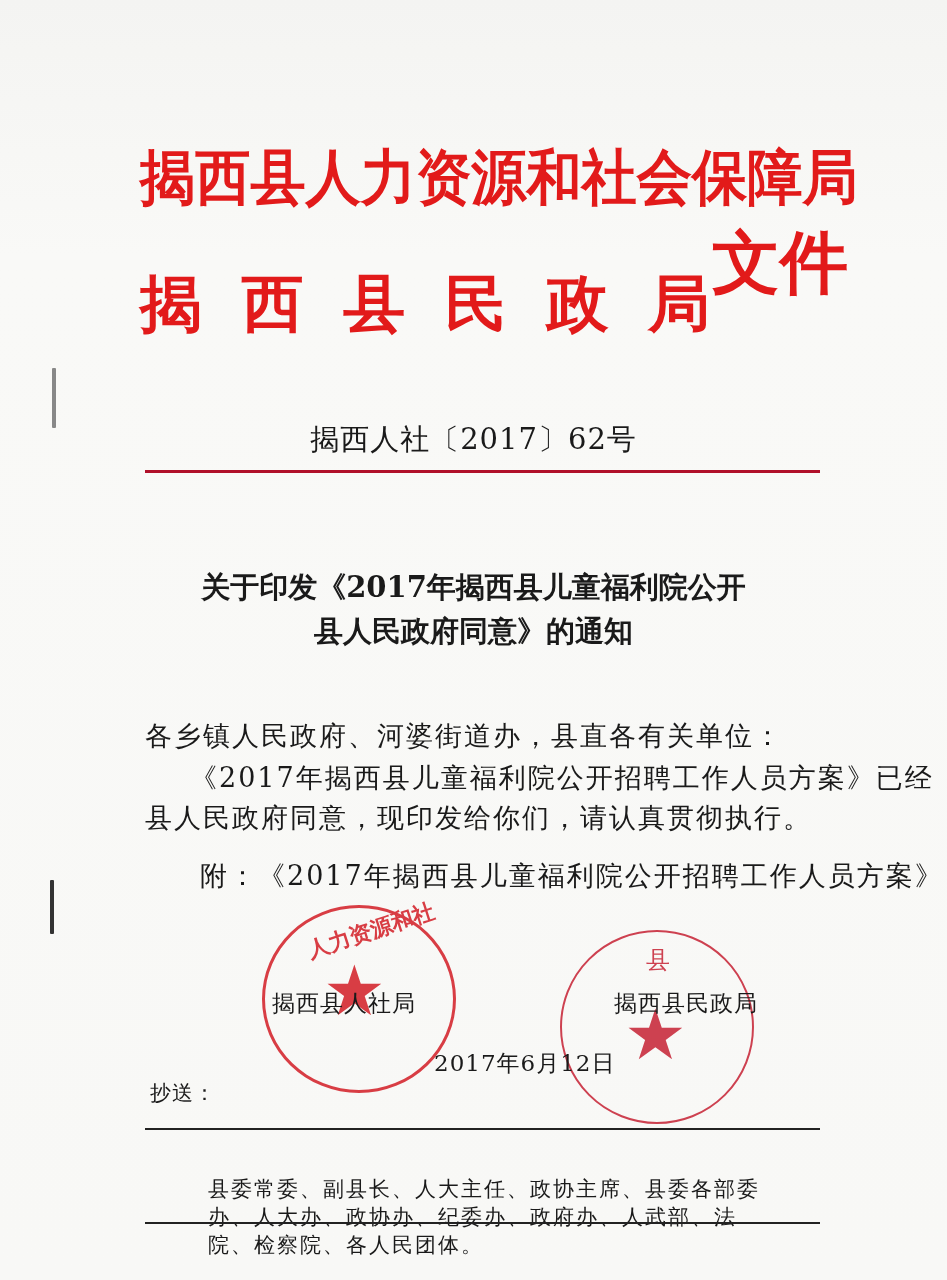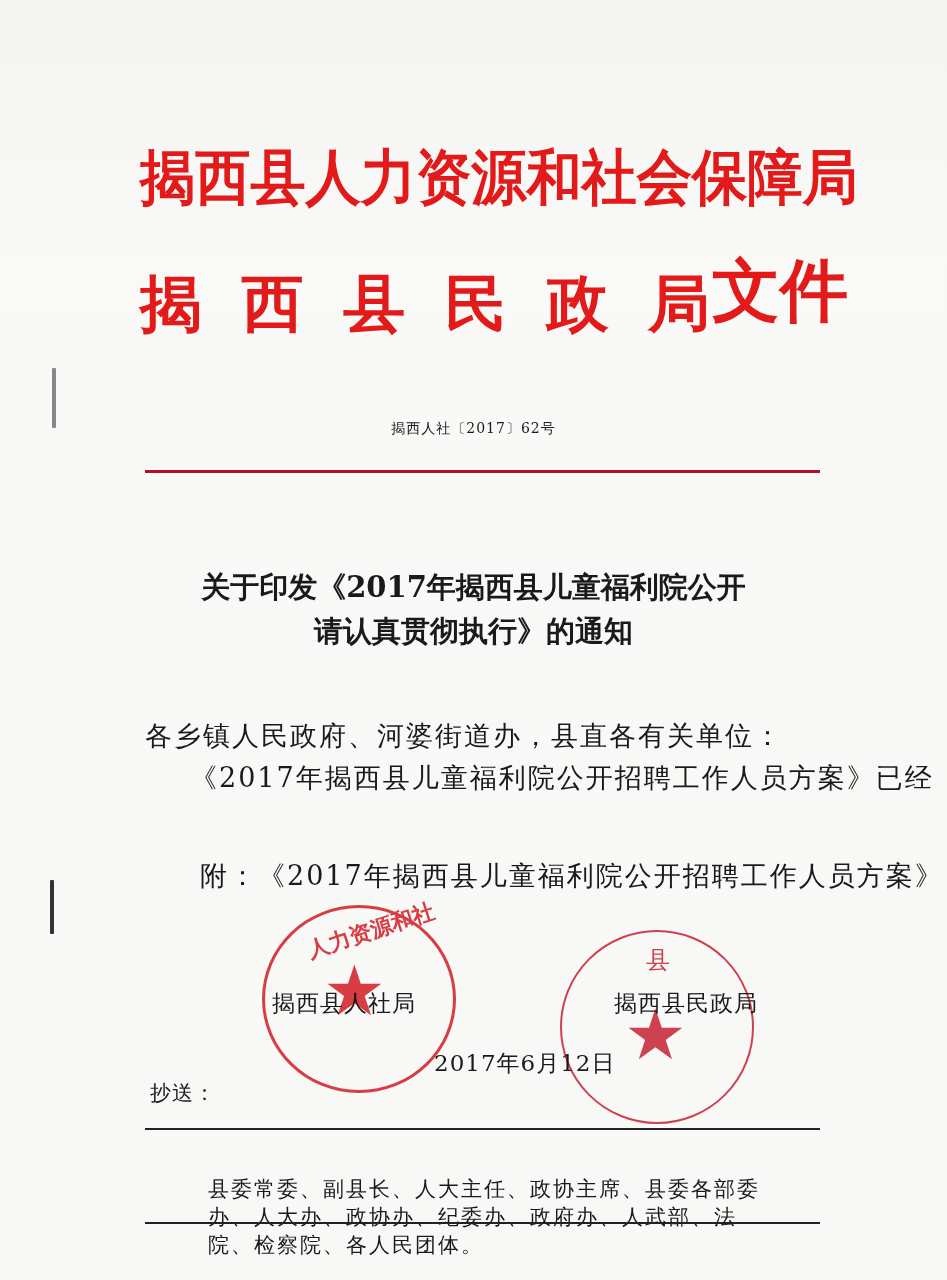--- a/index.html
+++ b/index.html
@@ -18,24 +18,24 @@
       position:absolute; width:4px; background:#555; border-radius:1px;
     }
     .header-red {
       position:absolute; color:#e21a1a; font-weight:bold;
       font-family:"DejaVu Sans", "Liberation Sans", sans-serif;
       white-space:nowrap; letter-spacing:0;
     }
     #org1 { left:140px; top:138px; font-size:60px; transform:scaleX(0.92); transform-origin:left top; }
     #org2 { left:140px; top:262px; font-size:62px; width:570px; display:flex; justify-content:space-between; }
     #org2 span { display:inline-block; }
-    #wenjian { left:712px; top:218px; font-size:68px;margin-top:28px; }
+    #wenjian { left:712px; top:218px; font-size:68px; }
     #doc-no {
       position:absolute; left:0; width:947px; top:420px; text-align:center;
-      font-size:14px; letter-spacing:1px;
+      font-size:29px; letter-spacing:1px;
     }
     #red-rule {
       position:absolute; left:145px; top:470px; width:675px; height:3px;
       background:#b0102a;
     }
     .title {
       position:absolute; left:0; width:947px; text-align:center;
       font-weight:bold; font-size:29px; letter-spacing:0;
     }
     #title1 { top:568px; }
@@ -93,24 +93,25 @@
     <span>民</span>
     <span>政</span>
     <span>局</span>
   </div>
   <div id="wenjian" class="header-red">文件</div>
 
   <div id="doc-no">揭西人社〔2017〕62号</div>
   <div id="red-rule"></div>
 
   <div id="title1" class="title">关于印发《2017年揭西县儿童福利院公开</div>
-  <div id="title2" class="title">请认真贯彻执行》的通知</div>
+  <div id="title2" class="title">县人民政府同意》的通知</div>
 
   <div id="addressee" class="body-text">各乡镇人民政府、河婆街道办，县直各有关单位：</div>
   <div id="para1" class="body-text">《2017年揭西县儿童福利院公开招聘工作人员方案》已经</div>
+  <div id="para2" class="body-text">县人民政府同意，现印发给你们，请认真贯彻执行。</div>
   <div id="attach" class="body-text">附：《2017年揭西县儿童福利院公开招聘工作人员方案》</div>
 
   <div id="seal1" class="seal">
     <span class="seal-star">★</span>
     <span class="seal-ring-text" style="left:40px; top:8px; transform:rotate(-18deg); font-size:22px;">人力资源和社</span>
   </div>
   <div id="seal2" class="seal">
     <span class="seal-star">★</span>
     <span class="seal-ring-text" style="left:84px; top:12px; color:#c8283a; font-weight:normal;">县</span>
   </div>

